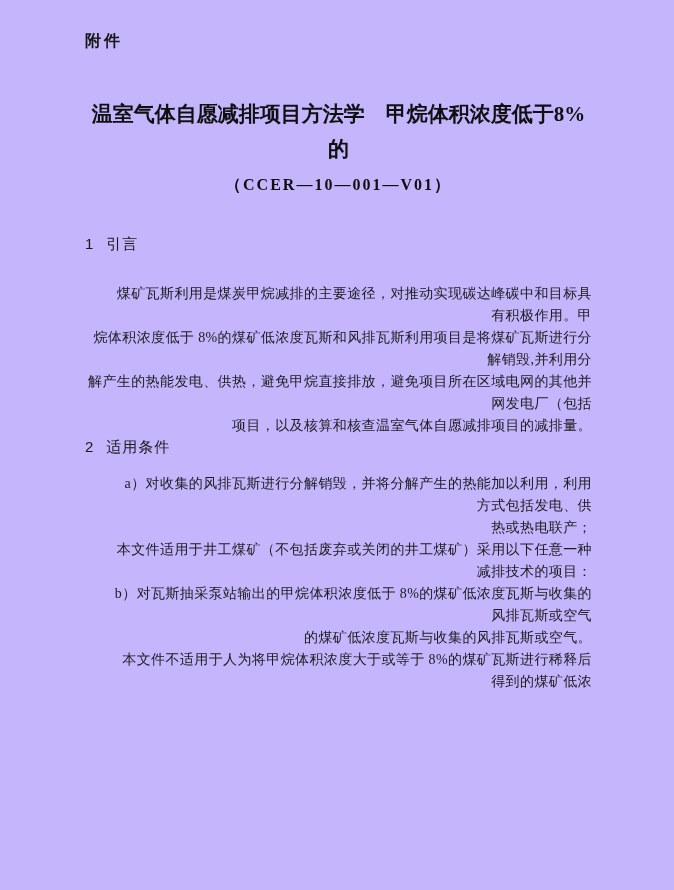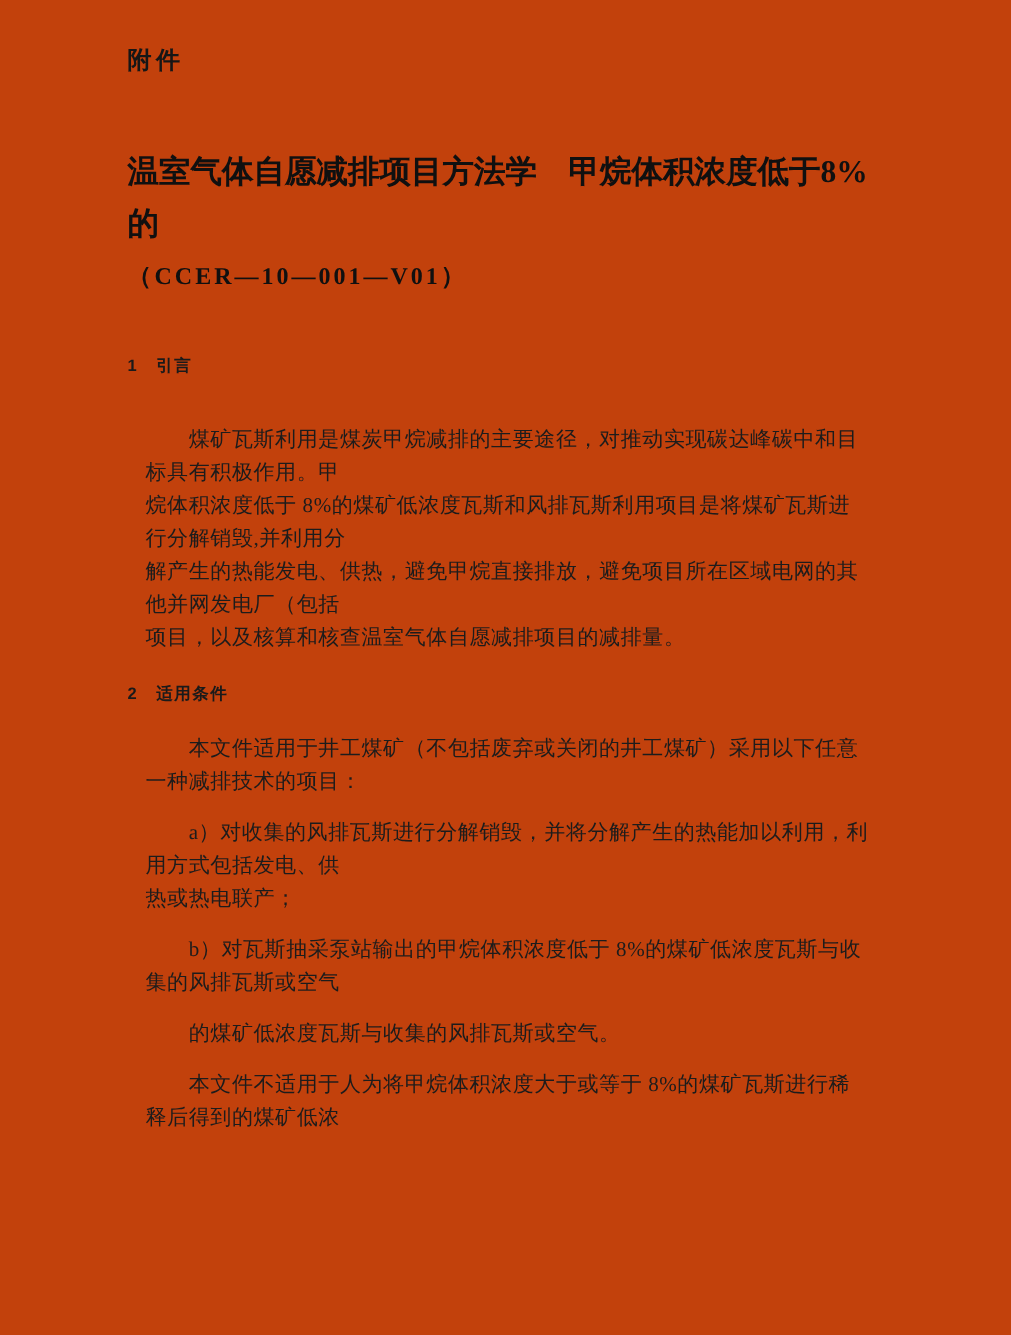--- a/index.html
+++ b/index.html
@@ -9,54 +9,55 @@
     background: #ffffff;
     color: #1c1c1c;
     font-family: "Liberation Serif", "DejaVu Serif", serif;
     overflow: hidden;
   }
   .page {
     box-sizing: border-box;
     width: 674px;
     height: 890px;
     padding: 30px 82px 0 85px;
-    background: #c2410c;
+    background: #c4b5fd;
   }
   .attachment {
     font-family: "Liberation Sans", "DejaVu Sans", sans-serif;
     font-weight: bold;
     font-size: 16px;
     line-height: 22px;
     letter-spacing: 3px;
     color: #161616;
   }
   .doc-title {
     margin-top: 45px;
+    text-align: center;
     font-family: "Liberation Serif", "DejaVu Serif", serif;
     font-weight: bold;
     font-size: 21px;
     line-height: 35px;
     color: #101010;
   }
   .doc-title .line2 { letter-spacing: 3.5px; }
   .doc-title .line3 { letter-spacing: 2px; font-size: 16px; }
   .doc-section { margin: 0; }
   .section-heading {
     font-family: "Liberation Sans", "DejaVu Sans", sans-serif;
-    font-weight: bold;
-    font-size: 11px;
+    font-weight: normal;
+    font-size: 15px;
     line-height: 20px;
     color: #1a1a1a;
     margin: 0;
   }
   .section-1 .section-heading { margin: 32px 0 29px; }
-  .section-2 .section-heading { margin: 16px 0 16px; }
+  .section-2 .section-heading { margin: 0 0 16px; }
   .heading-number { margin-right: 13px; }
   .heading-text { letter-spacing: 1px; }
-  .paragraph { margin: 12px; }
+  .paragraph { margin: 0; text-align: right; }
   .line {
     font-size: 14px;
     line-height: 22px;
     letter-spacing: 0.4px;
     white-space: pre-wrap;
     color: #1c1c1c;
   }
 </style>
 </head>
 <body>
@@ -76,25 +77,25 @@
         <div class="paragraph">
           <div class="line">　　煤矿瓦斯利用是煤炭甲烷减排的主要途径，对推动实现碳达峰碳中和目标具有积极作用。甲</div>
           <div class="line">烷体积浓度低于 8%的煤矿低浓度瓦斯和风排瓦斯利用项目是将煤矿瓦斯进行分解销毁,并利用分</div>
           <div class="line">解产生的热能发电、供热，避免甲烷直接排放，避免项目所在区域电网的其他并网发电厂（包括</div>
           <div class="line">项目，以及核算和核查温室气体自愿减排项目的减排量。</div>
         </div>
       </section>
       <section class="doc-section section-2">
         <h2 class="section-heading"><span class="heading-number">2</span><span class="heading-text">适用条件</span></h2>
         <div class="paragraph">
-          <div class="line">　　本文件适用于井工煤矿（不包括废弃或关闭的井工煤矿）采用以下任意一种减排技术的项目：</div>
+          <div class="line">　　a）对收集的风排瓦斯进行分解销毁，并将分解产生的热能加以利用，利用方式包括发电、供</div>
+          <div class="line">热或热电联产；</div>
         </div>
         <div class="paragraph">
-          <div class="line">　　a）对收集的风排瓦斯进行分解销毁，并将分解产生的热能加以利用，利用方式包括发电、供</div>
-          <div class="line">热或热电联产；</div>
+          <div class="line">　　本文件适用于井工煤矿（不包括废弃或关闭的井工煤矿）采用以下任意一种减排技术的项目：</div>
         </div>
         <div class="paragraph">
           <div class="line">　　b）对瓦斯抽采泵站输出的甲烷体积浓度低于 8%的煤矿低浓度瓦斯与收集的风排瓦斯或空气</div>
         </div>
         <div class="paragraph">
           <div class="line">　　的煤矿低浓度瓦斯与收集的风排瓦斯或空气。</div>
         </div>
         <div class="paragraph">
           <div class="line">　　本文件不适用于人为将甲烷体积浓度大于或等于 8%的煤矿瓦斯进行稀释后得到的煤矿低浓</div>
         </div>

